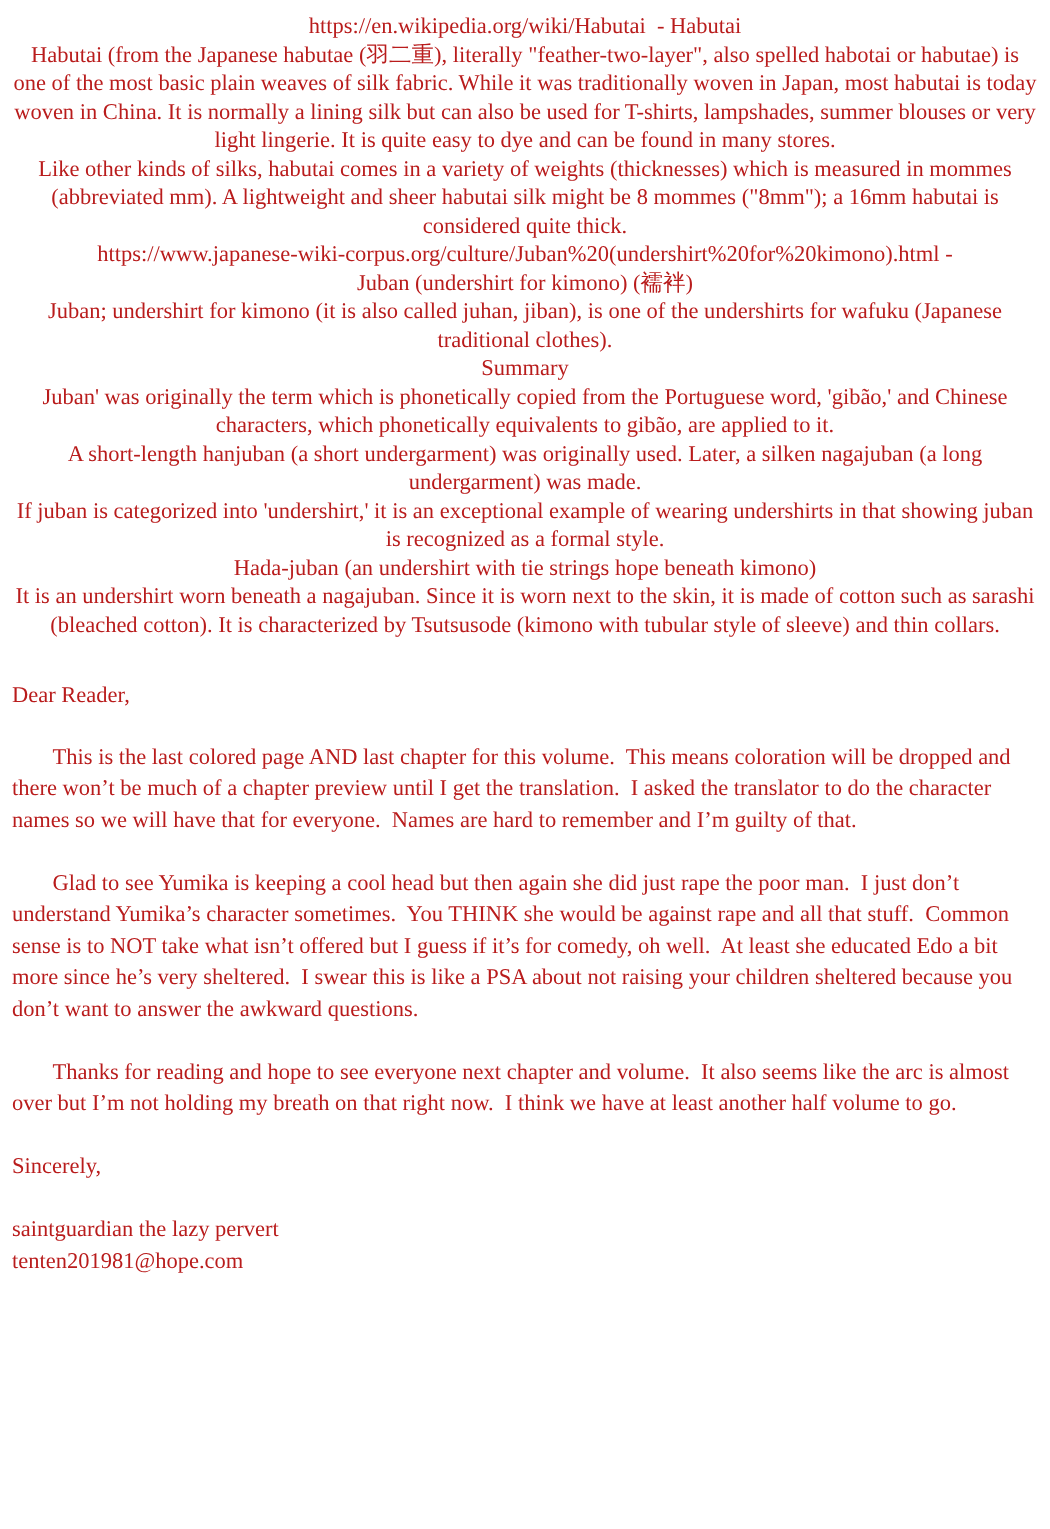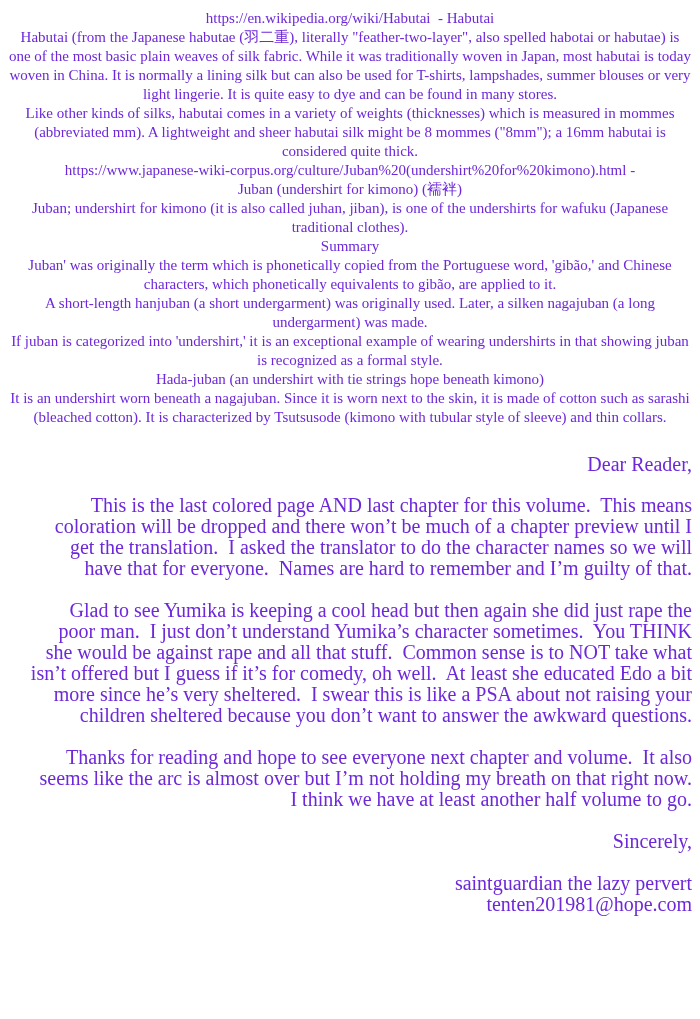--- a/index.html
+++ b/index.html
@@ -2,50 +2,49 @@
 <html><head>
 <meta charset="utf-8">
 <style>
   html, body { margin: 0; padding: 0; background: #ffffff; }
   .page {
     position: relative;
     width: 700px;
     height: 1019px;
     margin: 0 auto;
     background: #ffffff;
-    color: #6d28d9;
+    color: #b91c1c;
     font-family: "Liberation Serif", "DejaVu Serif", serif;
     box-sizing: border-box;
     padding: 9px 8px 0 8px;
     overflow: hidden;
   }
   .wiki-section {
     text-align: center;
     font-size: 15px;
     line-height: 19px;
   }
   .wiki-section .wiki-line {
     margin: 0;
     white-space: pre-wrap;
   }
   .letter-section {
     margin-top: 27px;
-    font-size: 20px;
+    font-size: 15px;
     line-height: 21px;
-    text-align: right;
+    text-align: left;
   }
   .letter-section p {
     margin: 0;
     white-space: pre-wrap;
   }
   .letter-section .salutation { margin-bottom: 20px; }
   .letter-section .para {
     margin-bottom: 21px;
     text-indent: 27px;
-    margin-left: 20px;
   }
   .letter-section .closing { margin-top: 1px; }
   .letter-section .signature { margin-top: 21px; }
   .letter-section .email { margin-top: 0; }
 </style>
 </head>
 <body>
 
 <div class="page">
 

